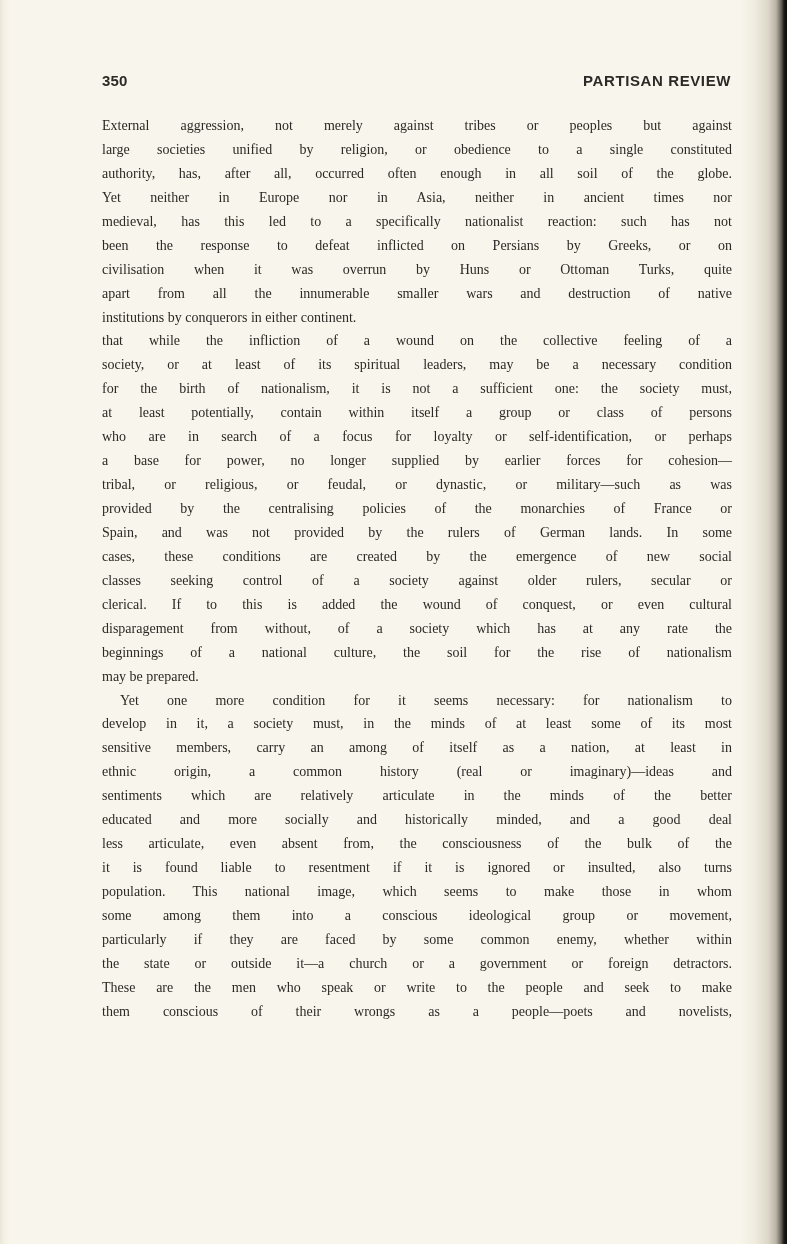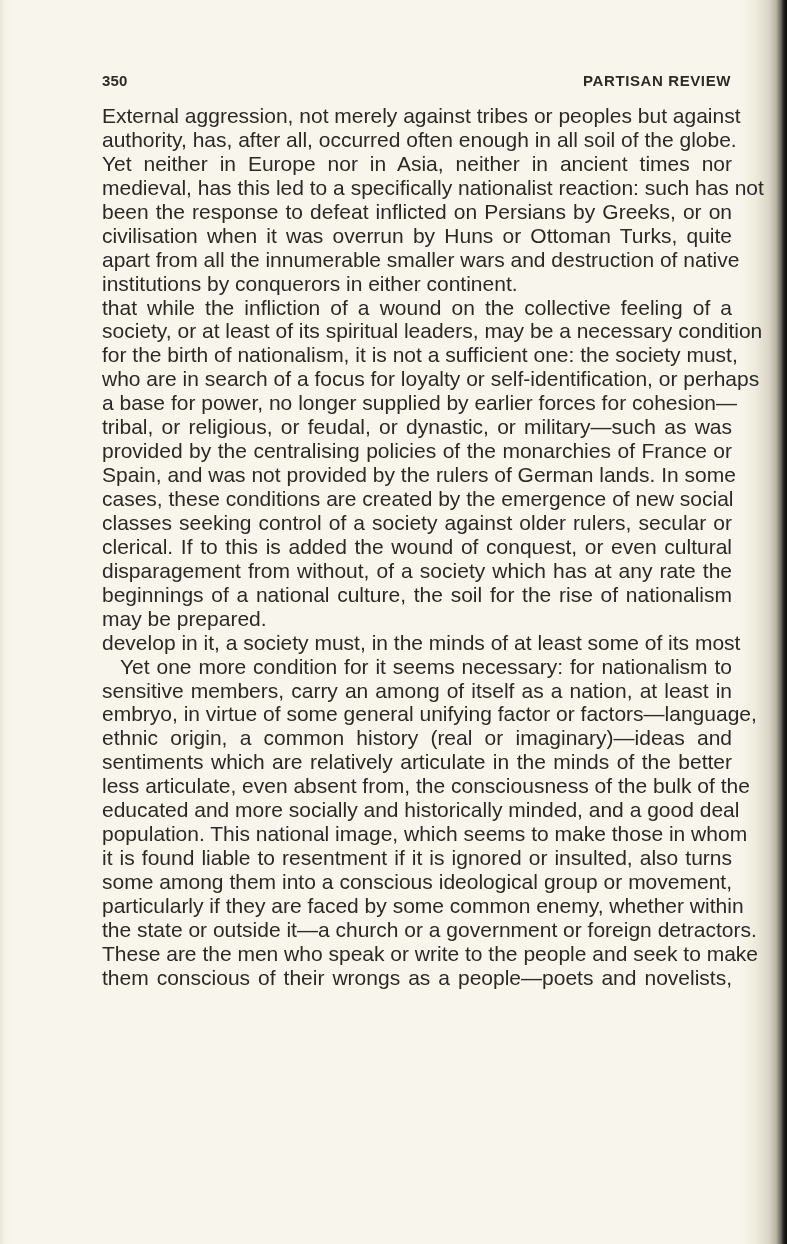--- a/index.html
+++ b/index.html
@@ -37,24 +37,24 @@
       font-weight: bold;
       color: #2c2a26;
       letter-spacing: 0.2px;
     }
     .running-head .title {
       letter-spacing: 0.6px;
     }
     .body-text {
       position: absolute;
       left: 102px;
-      top: 104px;
+      top: 114px;
       width: 630px;
-      font-family: Liberation Sans, sans-serif;
-      font-size: 21px;
+      font-family: Liberation Serif, serif;
+      font-size: 14px;
       line-height: 23.95px;
       color: #2b2925;
     }
     .line {
       display: block;
       text-align: justify;
       text-align-last: justify;
       white-space: nowrap;
       height: 23.95px;
       overflow: visible;
@@ -73,57 +73,58 @@
 
   <div class="running-head">
     <span class="num">350</span>
     <span class="title">PARTISAN REVIEW</span>
   </div>
 
   <div class="body-text">
 
     <div class="para">
       <span class="line">External aggression, not merely against tribes or peoples but against</span>
+      <span class="line">large societies unified by religion, or obedience to a single constituted</span>
       <span class="line">authority, has, after all, occurred often enough in all soil of the globe.</span>
       <span class="line">Yet neither in Europe nor in Asia, neither in ancient times nor</span>
       <span class="line">medieval, has this led to a specifically nationalist reaction: such has not</span>
       <span class="line">been the response to defeat inflicted on Persians by Greeks, or on</span>
       <span class="line">civilisation when it was overrun by Huns or Ottoman Turks, quite</span>
       <span class="line">apart from all the innumerable smaller wars and destruction of native</span>
       <span class="line last">institutions by conquerors in either continent.</span>
     </div>
 
     <div class="para">
       <span class="line">that while the infliction of a wound on the collective feeling of a</span>
       <span class="line">society, or at least of its spiritual leaders, may be a necessary condition</span>
       <span class="line">for the birth of nationalism, it is not a sufficient one: the society must,</span>
+      <span class="line">at least potentially, contain within itself a group or class of persons</span>
       <span class="line">who are in search of a focus for loyalty or self-identification, or perhaps</span>
       <span class="line">a base for power, no longer supplied by earlier forces for cohesion—</span>
       <span class="line">tribal, or religious, or feudal, or dynastic, or military—such as was</span>
       <span class="line">provided by the centralising policies of the monarchies of France or</span>
       <span class="line">Spain, and was not provided by the rulers of German lands. In some</span>
       <span class="line">cases, these conditions are created by the emergence of new social</span>
       <span class="line">classes seeking control of a society against older rulers, secular or</span>
       <span class="line">clerical. If to this is added the wound of conquest, or even cultural</span>
       <span class="line">disparagement from without, of a society which has at any rate the</span>
       <span class="line">beginnings of a national culture, the soil for the rise of nationalism</span>
       <span class="line last">may be prepared.</span>
     </div>
 
     <div class="para">
+      <span class="line indent">Yet one more condition for it seems necessary: for nationalism to</span>
       <span class="line">develop in it, a society must, in the minds of at least some of its most</span>
-      <span class="line indent">Yet one more condition for it seems necessary: for nationalism to</span>
       <span class="line">sensitive members, carry an among of itself as a nation, at least in</span>
-      <span class="line">embryo, in virtue of some general unifying factor or factors—language,</span>
       <span class="line">ethnic origin, a common history (real or imaginary)—ideas and</span>
       <span class="line">sentiments which are relatively articulate in the minds of the better</span>
+      <span class="line">educated and more socially and historically minded, and a good deal</span>
       <span class="line">less articulate, even absent from, the consciousness of the bulk of the</span>
-      <span class="line">educated and more socially and historically minded, and a good deal</span>
+      <span class="line">it is found liable to resentment if it is ignored or insulted, also turns</span>
       <span class="line">population. This national image, which seems to make those in whom</span>
-      <span class="line">it is found liable to resentment if it is ignored or insulted, also turns</span>
       <span class="line">some among them into a conscious ideological group or movement,</span>
       <span class="line">particularly if they are faced by some common enemy, whether within</span>
       <span class="line">the state or outside it—a church or a government or foreign detractors.</span>
       <span class="line">These are the men who speak or write to the people and seek to make</span>
       <span class="line">them conscious of their wrongs as a people—poets and novelists,</span>
     </div>
 
   </div>
 </div>
 

